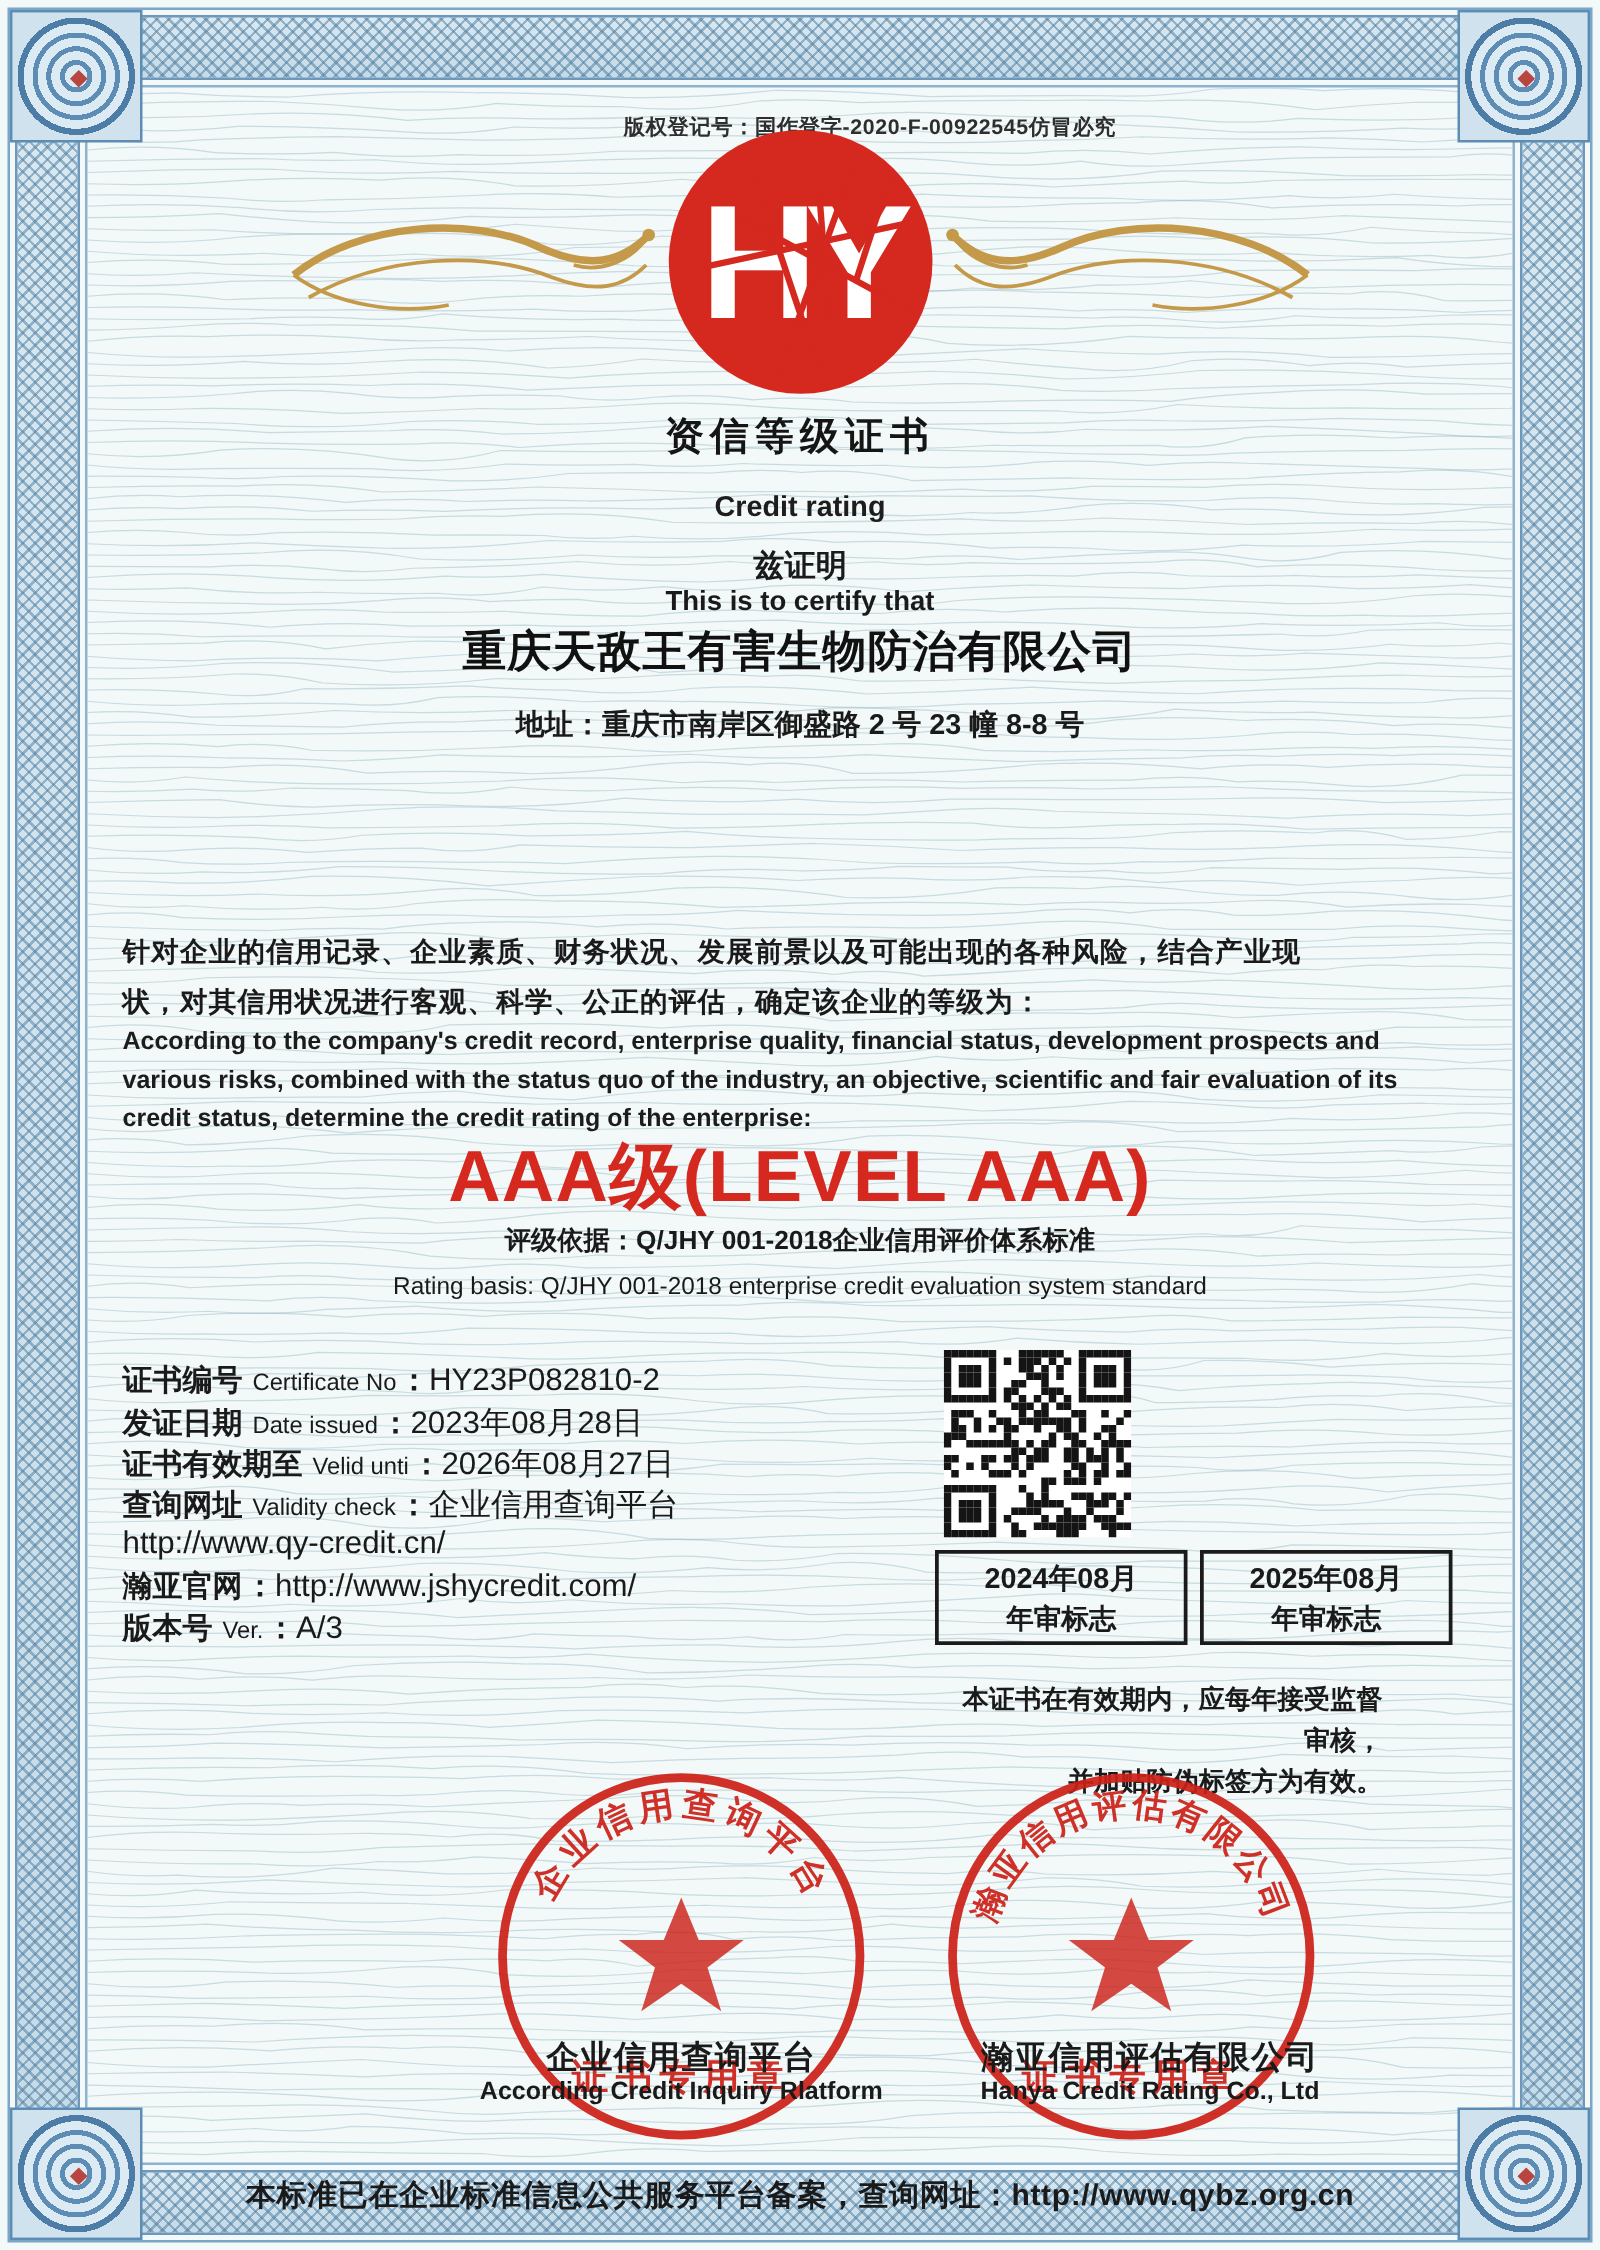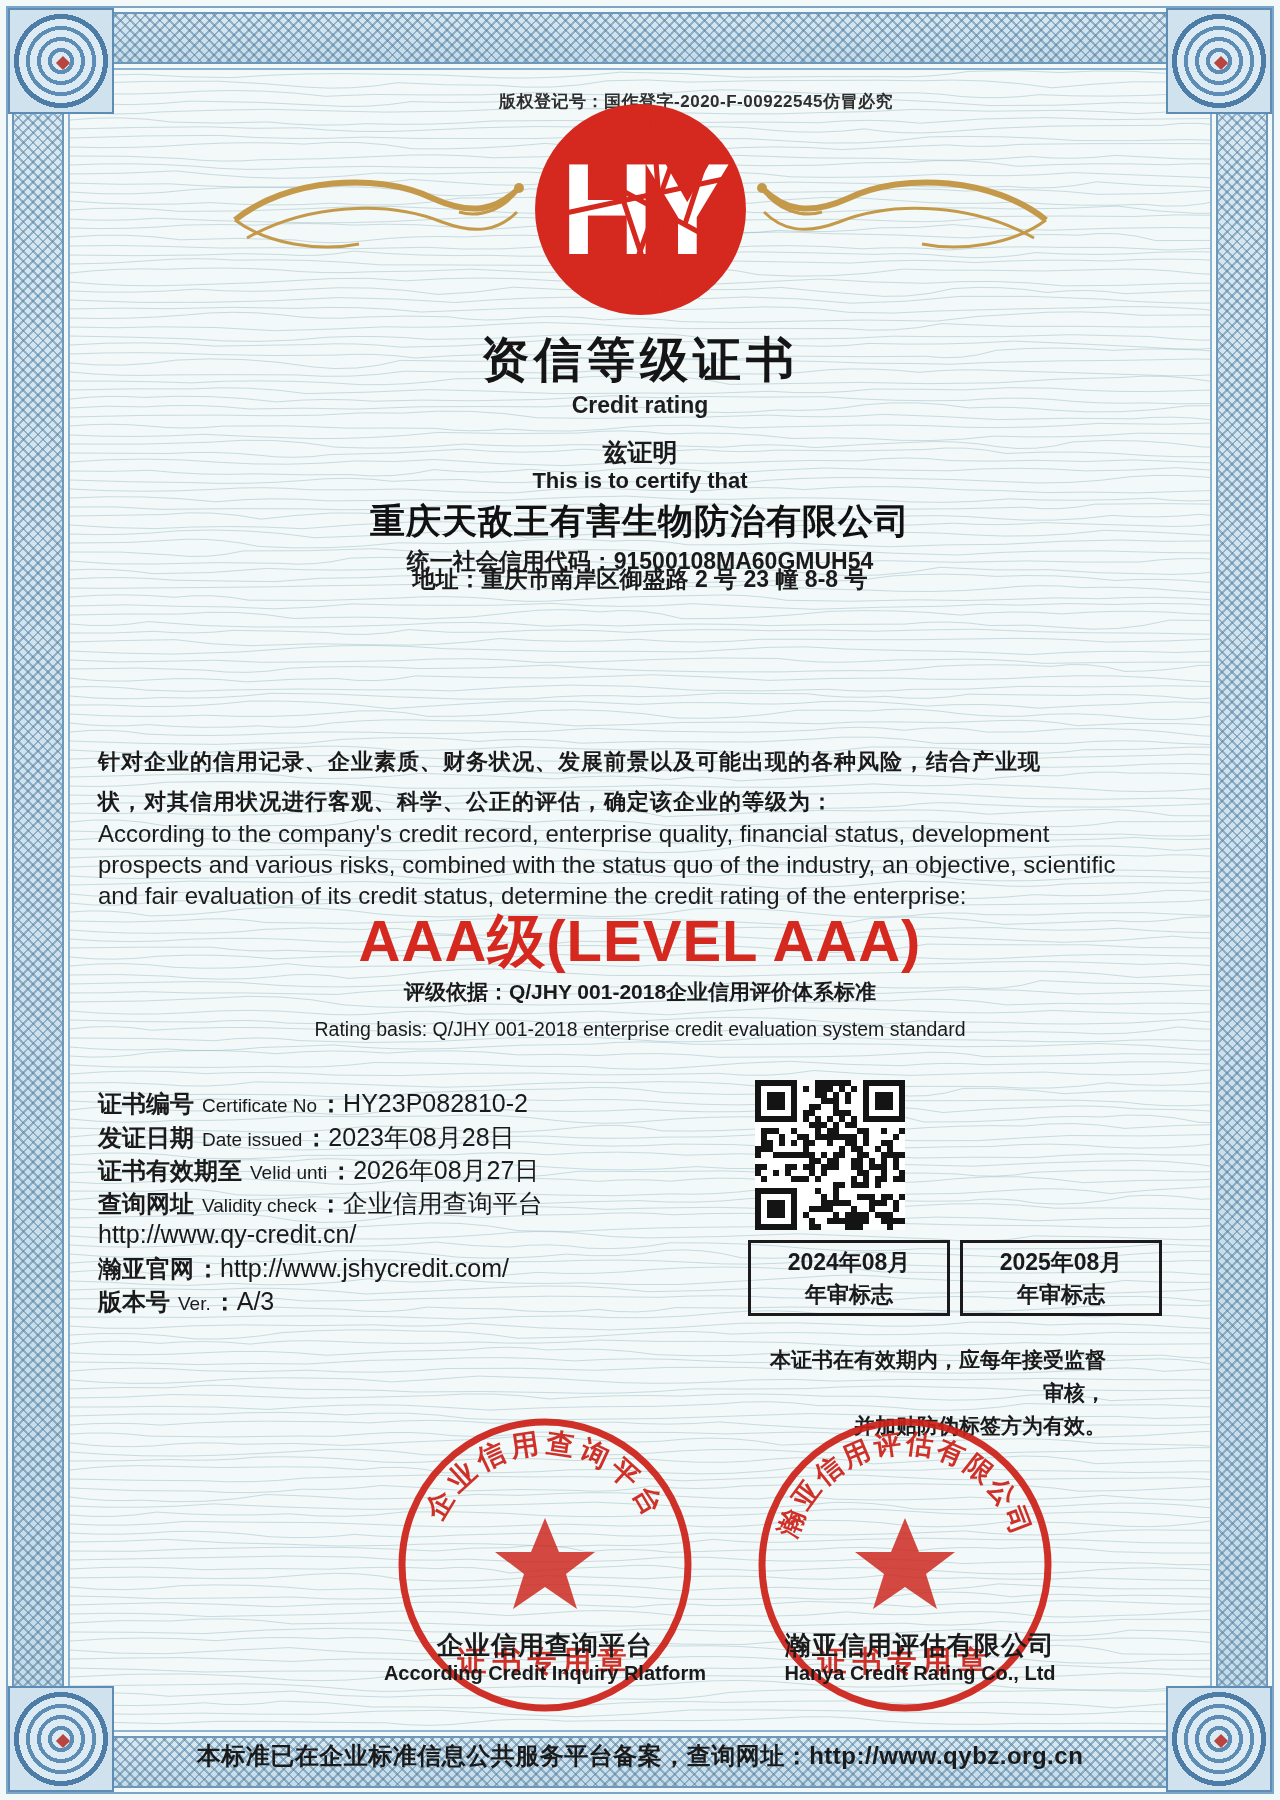--- a/index.html
+++ b/index.html
@@ -33,30 +33,30 @@
 
   
   .content{position:absolute;left:60px;right:60px;top:60px;bottom:20px;z-index:3;}
   .abs{position:absolute;left:0;right:0;}
 
   .copyright{top:30px;text-align:center;padding-left:112px;font-size:17px;font-weight:600;color:#2e2e2e;letter-spacing:.5px;}
 
   .logo-row{top:42px;display:flex;justify-content:center;align-items:center;gap:6px;}
   .flourish{margin-top:26px;}
 
-  .title-cn{top:268px;text-align:center;font-size:48px;font-weight:700;letter-spacing:5px;color:#151515;}
+  .title-cn{top:268px;text-align:center;font-size:31px;font-weight:700;letter-spacing:5px;color:#151515;}
   .title-en{top:332px;text-align:center;font-size:23px;font-weight:600;color:#1d1d1d;}
   .certify-cn{top:376px;text-align:center;font-size:25px;font-weight:600;}
   .certify-en{top:408px;text-align:center;font-size:22px;font-weight:600;}
   .company{top:438px;text-align:center;font-size:35px;font-weight:800;letter-spacing:1px;color:#111;}
   .code{top:486px;text-align:center;font-size:23px;font-weight:600;}
   .addr{top:504px;text-align:center;font-size:23px;font-weight:600;}
 
   .stmt-cn{top:682px;left:38px;width:962px;font-size:22px;line-height:40px;font-weight:600;letter-spacing:1px;text-align:left;}
-  .stmt-en{top:758px;left:38px;width:1052px;font-size:24px;line-height:31px;color:#1c1c1c;text-align:left;}
+  .stmt-en{top:758px;left:38px;width:1052px;font-size:20px;line-height:31px;color:#1c1c1c;text-align:left;font-weight:bold;}
 
   .level{top:843px;text-align:center;font-size:58px;font-weight:800;color:#d5281e;letter-spacing:1px;}
   .basis-cn{top:918px;text-align:center;font-size:21px;font-weight:600;}
   .basis-en{top:946px;text-align:center;font-size:19.5px;margin-top:12px;}
 
   .details{top:1028px;left:38px;width:600px;}
   .d-line{display:flex;align-items:baseline;height:33px;white-space:nowrap;}
   .d-line span:empty{display:none;}
   .d-cn{font-size:24px;font-weight:600;}
   .d-en{font-size:19px;margin-left:8px;font-weight:500;}
@@ -322,21 +322,20 @@
         </g>
         <circle cx="292" cy="30" r="5" fill="#c49a4a"></circle>
       </svg>
     </div>
 
     <div class="abs title-cn">资信等级证书</div>
     <div class="abs title-en">Credit rating</div>
     <div class="abs certify-en">This is to certify that</div>
     <div class="abs certify-cn">兹证明</div>
     <div class="abs company">重庆天敌王有害生物防治有限公司</div>
-    <div class="abs code">统一社会信用代码：91500108MA60GMUH54</div>
     <div class="abs addr">地址：重庆市南岸区御盛路 2 号 23 幢 8-8 号</div>
 
     <div class="abs stmt-cn">针对企业的信用记录、企业素质、财务状况、发展前景以及可能出现的各种风险，结合产业现状，对其信用状况进行客观、科学、公正的评估，确定该企业的等级为：</div>
     <div class="abs stmt-en">According to the company's credit record, enterprise quality, financial status, development prospects and various risks, combined with the status quo of the industry, an objective, scientific and fair evaluation of its credit status, determine the credit rating of the enterprise:</div>
 
     <div class="abs level">AAA级(LEVEL AAA)</div>
     <div class="abs basis-cn">评级依据：Q/JHY 001-2018企业信用评价体系标准</div>
     <div class="abs basis-en">Rating basis: Q/JHY 001-2018 enterprise credit evaluation system standard</div>
 
     <div class="abs details">

